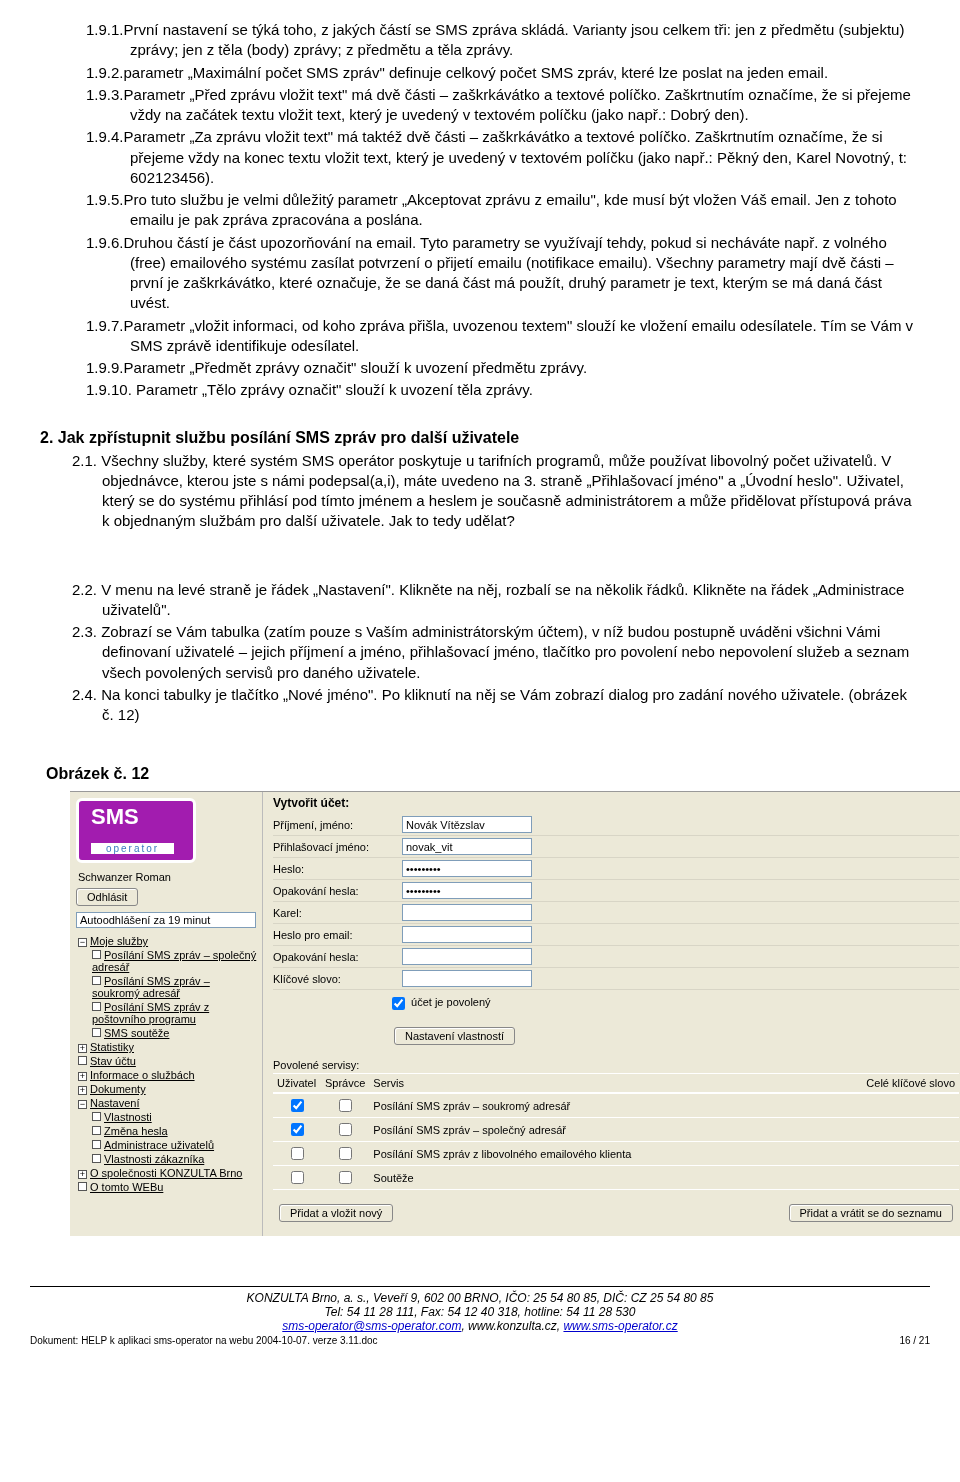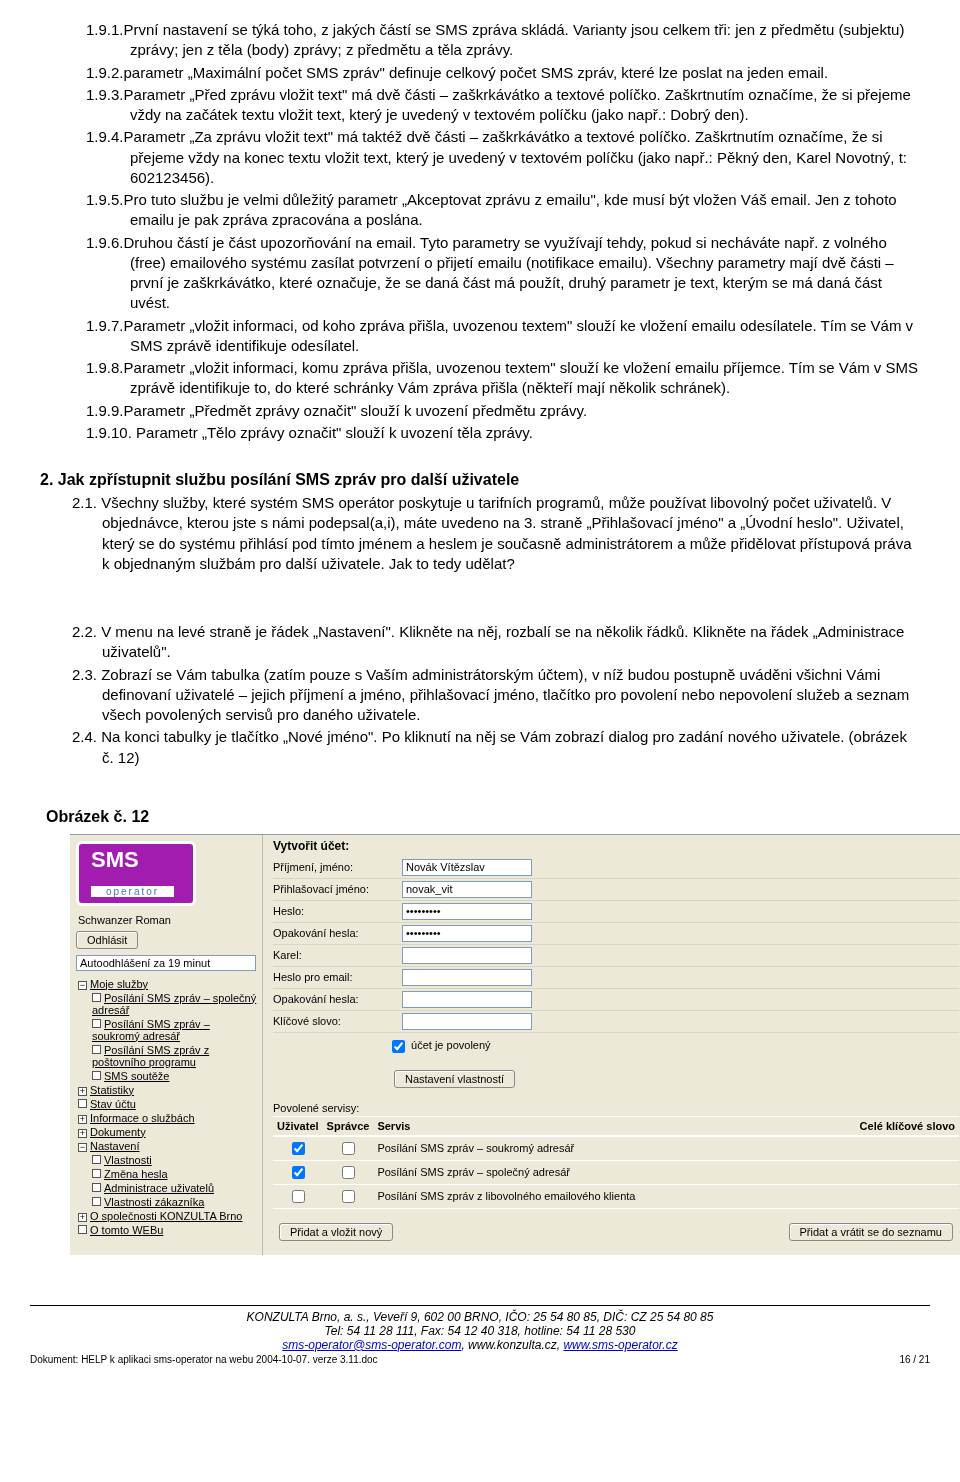--- a/index.html
+++ b/index.html
@@ -163,21 +163,21 @@
     margin: 4px 0 2px 0;
   }
   table.servis {
     border-collapse: collapse;
     width: 100%;
     font-size: 11px;
     background: #ece9d8;
   }
   table.servis th {
     text-align: left;
-    font-weight: bold;
+    font-weight: normal;
     padding: 3px 4px;
     border-bottom: 2px solid #fff;
     border-top: 1px solid #fff;
     margin-left: 8px;
   }
   table.servis td {
     padding: 2px 4px;
     border-bottom: 1px solid #fff;
   }
   table.servis td.c { text-align: center; width:48px; }
@@ -211,21 +211,20 @@
 <div class="page-content">
 
   <div id="sec1">
       <div class="item indent-block" style="text-indent: -44px;"><span class="num-label">1.9.1.</span><span class="txt">První nastavení se týká toho, z jakých částí se SMS zpráva skládá. Varianty jsou celkem tři: jen z předmětu (subjektu) zprávy; jen z těla (body) zprávy; z předmětu a těla zprávy.</span></div>
       <div class="item indent-block" style="text-indent: -44px;"><span class="num-label">1.9.2.</span><span class="txt">parametr „Maximální počet SMS zpráv" definuje celkový počet SMS zpráv, které lze poslat na jeden email.</span></div>
       <div class="item indent-block" style="text-indent: -44px;"><span class="num-label">1.9.3.</span><span class="txt">Parametr „Před zprávu vložit text" má dvě části – zaškrkávátko a textové políčko. Zaškrtnutím označíme, že si přejeme vždy na začátek textu vložit text, který je uvedený v textovém políčku (jako např.: Dobrý den).</span></div>
       <div class="item indent-block" style="text-indent: -44px;"><span class="num-label">1.9.4.</span><span class="txt">Parametr „Za zprávu vložit text" má taktéž dvě části – zaškrkávátko a textové políčko. Zaškrtnutím označíme, že si přejeme vždy na konec textu vložit text, který je uvedený v textovém políčku (jako např.: Pěkný den, Karel Novotný, t: 602123456).</span></div>
       <div class="item indent-block" style="text-indent: -44px;"><span class="num-label">1.9.5.</span><span class="txt">Pro tuto službu je velmi důležitý parametr „Akceptovat zprávu z emailu", kde musí být vložen Váš email. Jen z tohoto emailu je pak zpráva zpracována a poslána.</span></div>
       <div class="item indent-block" style="text-indent: -44px;"><span class="num-label">1.9.6.</span><span class="txt">Druhou částí je část upozorňování na email. Tyto parametry se využívají tehdy, pokud si necháváte např. z volného (free) emailového systému zasílat potvrzení o přijetí emailu (notifikace emailu). Všechny parametry mají dvě části – první je zaškrkávátko, které označuje, že se daná část má použít, druhý parametr je text, kterým se má daná část uvést.</span></div>
       <div class="item indent-block" style="text-indent: -44px;"><span class="num-label">1.9.7.</span><span class="txt">Parametr „vložit informaci, od koho zpráva přišla, uvozenou textem" slouží ke vložení emailu odesílatele. Tím se Vám v SMS zprávě identifikuje odesílatel.</span></div>
-      <div class="item indent-block" style="text-indent: -44px;"><span class="num-label">1.9.8.</span><span class="txt">Parametr „vložit informaci, komu zpráva přišla, uvozenou textem" slouží ke vložení emailu příjemce. Tím se Vám v SMS zprávě identifikuje to, do které schránky Vám zpráva přišla (někteří mají několik schránek).</span></div>
       <div class="item indent-block" style="text-indent: -44px;"><span class="num-label">1.9.9.</span><span class="txt">Parametr „Předmět zprávy označit" slouží k uvození předmětu zprávy.</span></div>
       <div class="item indent-block" style="text-indent: -44px;"><span class="num-label">1.9.10.</span><span class="txt"> Parametr „Tělo zprávy označit" slouží k uvození těla zprávy.</span></div>
     </div>
 
   <h2 class="sec-head">2.   Jak zpřístupnit službu posílání SMS zpráv pro další uživatele</h2>
   <div id="sec2">
       <div class="item indent-block2" style="text-indent: -30px;"><span class="num-label">2.1.</span><span class="txt"> Všechny služby, které systém SMS operátor poskytuje u tarifních programů, může používat libovolný  počet uživatelů. V objednávce, kterou jste s námi podepsal(a,i), máte uvedeno na 3. straně „Přihlašovací jméno" a „Úvodní heslo". Uživatel, který se do systému přihlásí pod tímto jménem a heslem je současně administrátorem a může přidělovat přístupová práva k objednaným službám pro další uživatele. Jak to tedy udělat?</span></div>
       <div class="item indent-block2" style="text-indent: -30px; margin-top: 48px;"><span class="num-label">2.2.</span><span class="txt"> V menu na levé straně je řádek „Nastavení". Klikněte na něj, rozbalí se na několik řádků. Klikněte na řádek „Administrace uživatelů".</span></div>
       <div class="item indent-block2" style="text-indent: -30px;"><span class="num-label">2.3.</span><span class="txt"> Zobrazí se Vám tabulka (zatím pouze s Vaším administrátorským účtem), v níž budou postupně uváděni všichni Vámi definovaní uživatelé – jejich příjmení a jméno, přihlašovací jméno, tlačítko pro povolení nebo nepovolení služeb a seznam všech povolených servisů pro daného uživatele.</span></div>
       <div class="item indent-block2" style="text-indent: -30px;"><span class="num-label">2.4.</span><span class="txt"> Na konci tabulky je tlačítko „Nové jméno". Po kliknutí na něj se Vám zobrazí dialog pro zadání nového uživatele.  (obrázek č. 12)</span></div>
@@ -325,20 +324,25 @@
             <tr>
               <td class="c"><input type="checkbox" checked="" style=""></td>
               <td class="c"><input type="checkbox" style=""></td>
               <td colspan="2">Posílání SMS zpráv – společný adresář</td>
             </tr>
             <tr>
               <td class="c"><input type="checkbox" style=""></td>
               <td class="c"><input type="checkbox" style=""></td>
               <td colspan="2">Posílání SMS zpráv z libovolného emailového klienta</td>
             </tr>
+            <tr>
+              <td class="c"><input type="checkbox" style=""></td>
+              <td class="c"><input type="checkbox" style=""></td>
+              <td colspan="2">Soutěže</td>
+            </tr>
           </tbody>
       </table>
       <div class="bottom-btns">
         <button class="ui-btn">Přidat a vložit nový</button>
         <button class="ui-btn">Přidat a vrátit se do seznamu</button>
       </div>
     </div>
   </div>
 </div>
 

